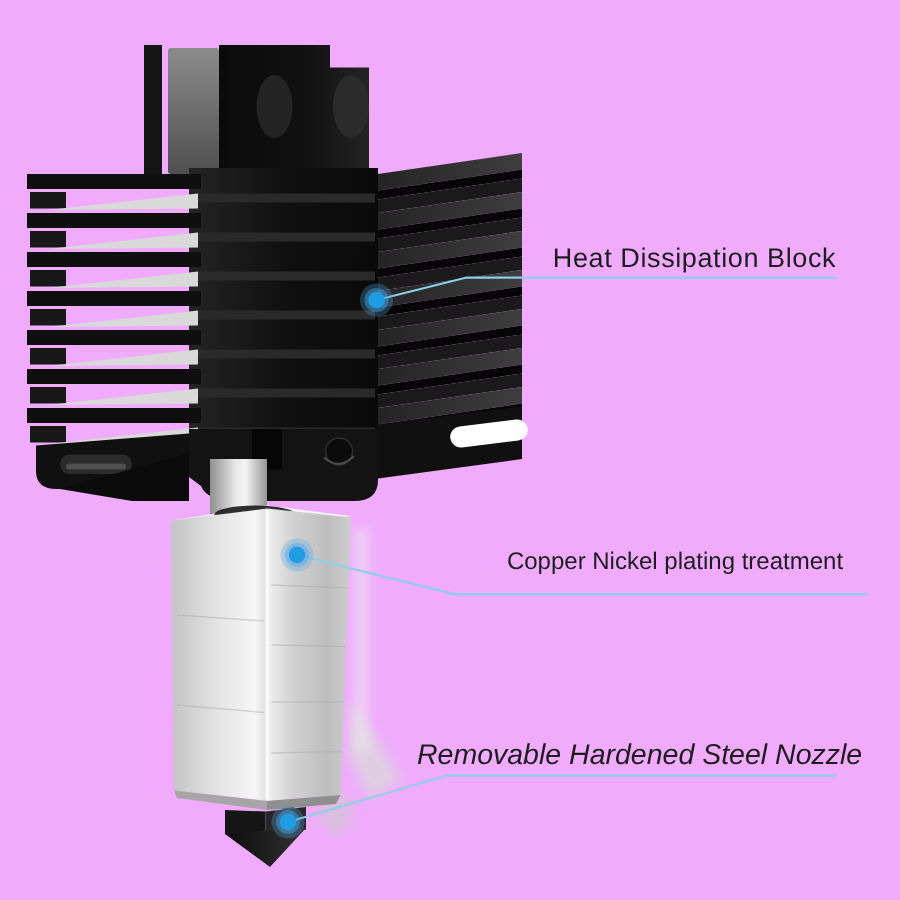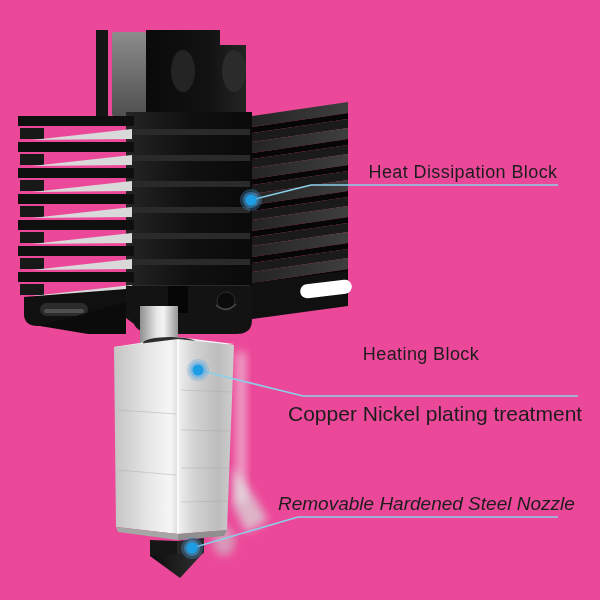--- a/index.html
+++ b/index.html
@@ -1,27 +1,27 @@
 <!DOCTYPE html>
 <html><head>
 <meta charset="utf-8">
 <style>
   html,body{margin:0;padding:0;background:#ffffff;}
   .stage{
-    position:relative;width:600px;height:600px;background:#ec4899;overflow:hidden;
+    position:relative;width:600px;height:600px;background:#f0abfc;overflow:hidden;
     font-family:"Liberation Sans",sans-serif;
   }
   .stage svg{position:absolute;left:0;top:0;}
   .callout-label{
     position:absolute;color:#1d1d1d;white-space:nowrap;line-height:1.15;
     text-align:center;
   }
   .c1{top:162px;left:368px;width:190px;font-size:18px;letter-spacing:.4px;}
   .c2l1{top:344px;left:281px;width:280px;font-size:18px;letter-spacing:.4px;}
-  .c2l2{top:366px;left:288px;width:292px;font-size:21px;margin-top:36px;}
+  .c2l2{top:366px;left:304px;width:292px;font-size:16px;}
   .c3{top:493px;left:278px;width:284px;font-size:19px;font-style:italic;}
 </style>
 </head>
 <body>
 
 <div class="stage">
 
   <svg width="600" height="600" viewBox="0 0 600 600">
     <defs>
       <linearGradient id="gTopBlock" x1="0" y1="0" x2="1" y2="0">
@@ -184,16 +184,15 @@
       </g>
       <g>
         <circle cx="192" cy="548" r="11" fill="#4da6e6" opacity="0.3"></circle>
         <circle cx="192" cy="548" r="8" fill="#4da6e6" opacity="0.45"></circle>
         <circle cx="192" cy="548" r="5.5" fill="#1d9ee4"></circle>
       </g>
     </g>
   </svg>
 
   <div class="callout-label c1">Heat Dissipation Block</div>
-  <div class="callout-label c2l1">Heating Block</div>
   <div class="callout-label c2l2">Copper Nickel plating treatment</div>
   <div class="callout-label c3">Removable Hardened Steel Nozzle</div>
 </div>
 
 </body></html>

